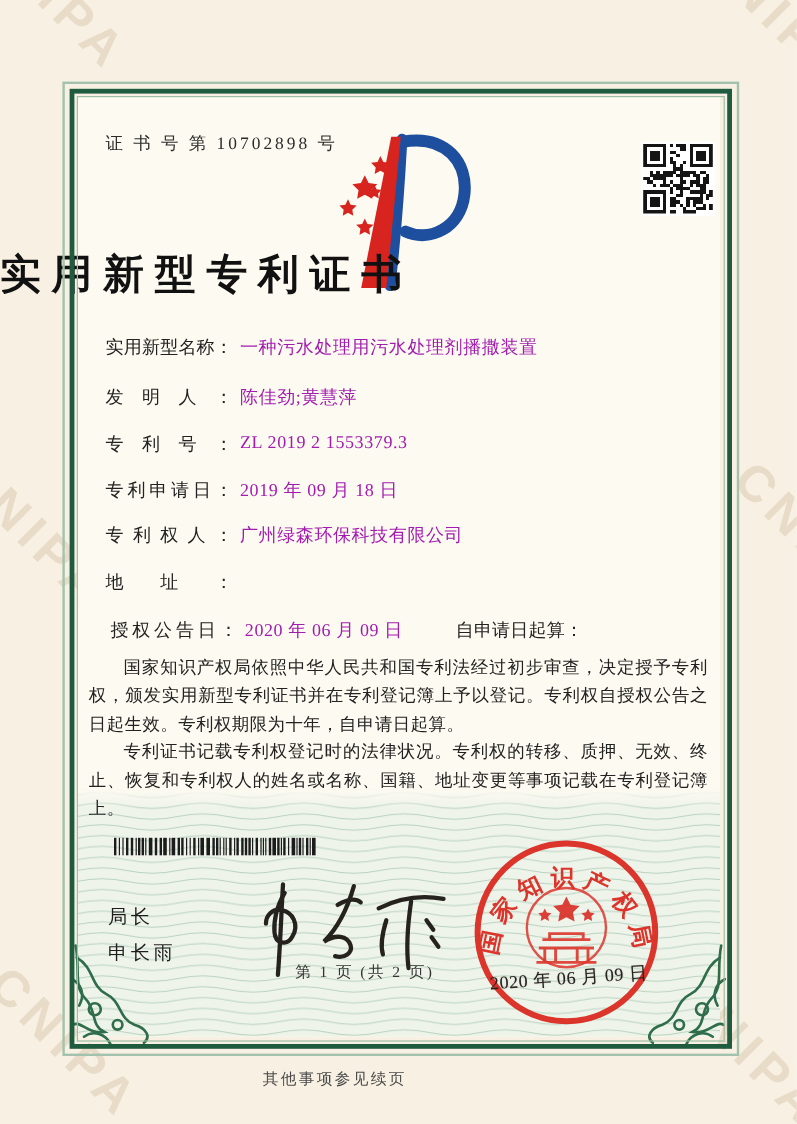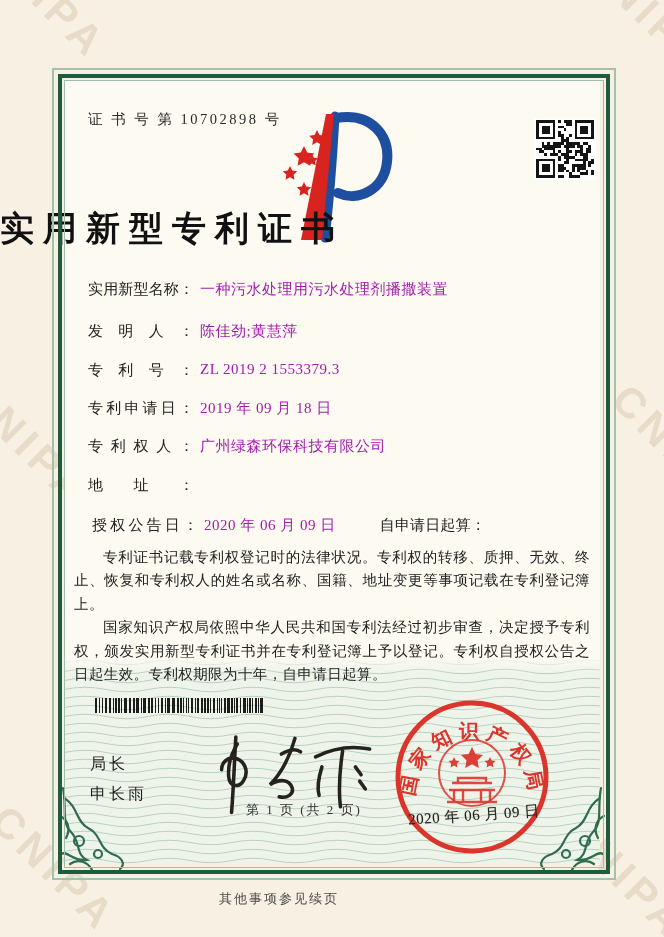--- a/index.html
+++ b/index.html
@@ -329,22 +329,22 @@
       <span class="flabel">授权公告日：</span>
       <span class="fvalue">2020 年 06 月 09 日</span>
     </div>
     <div class="grant-col right">
       <span class="flabel">自申请日起算：</span>
     </div>
   </div>
 </div>
 
 <div class="paras">
+  <p>国家知识产权局依照中华人民共和国专利法经过初步审查，决定授予专利权，颁发实用新型专利证书并在专利登记簿上予以登记。专利权自授权公告之日起生效。专利权期限为十年，自申请日起算。</p>
   <p>专利证书记载专利权登记时的法律状况。专利权的转移、质押、无效、终止、恢复和专利权人的姓名或名称、国籍、地址变更等事项记载在专利登记簿上。</p>
-  <p>国家知识产权局依照中华人民共和国专利法经过初步审查，决定授予专利权，颁发实用新型专利证书并在专利登记簿上予以登记。专利权自授权公告之日起生效。专利权期限为十年，自申请日起算。</p>
 </div>
 
 <div class="barcode"><svg width="172" height="15" xmlns="http://www.w3.org/2000/svg">
       <rect x="0" y="0" width="2" height="15" fill="#1c1c1c"></rect>
       <rect x="4" y="0" width="1" height="15" fill="#1c1c1c"></rect>
       <rect x="7" y="0" width="1" height="15" fill="#1c1c1c"></rect>
       <rect x="10" y="0" width="2" height="15" fill="#1c1c1c"></rect>
       <rect x="14" y="0" width="2" height="15" fill="#1c1c1c"></rect>
       <rect x="18" y="0" width="1" height="15" fill="#1c1c1c"></rect>
       <rect x="20" y="0" width="2" height="15" fill="#1c1c1c"></rect>

